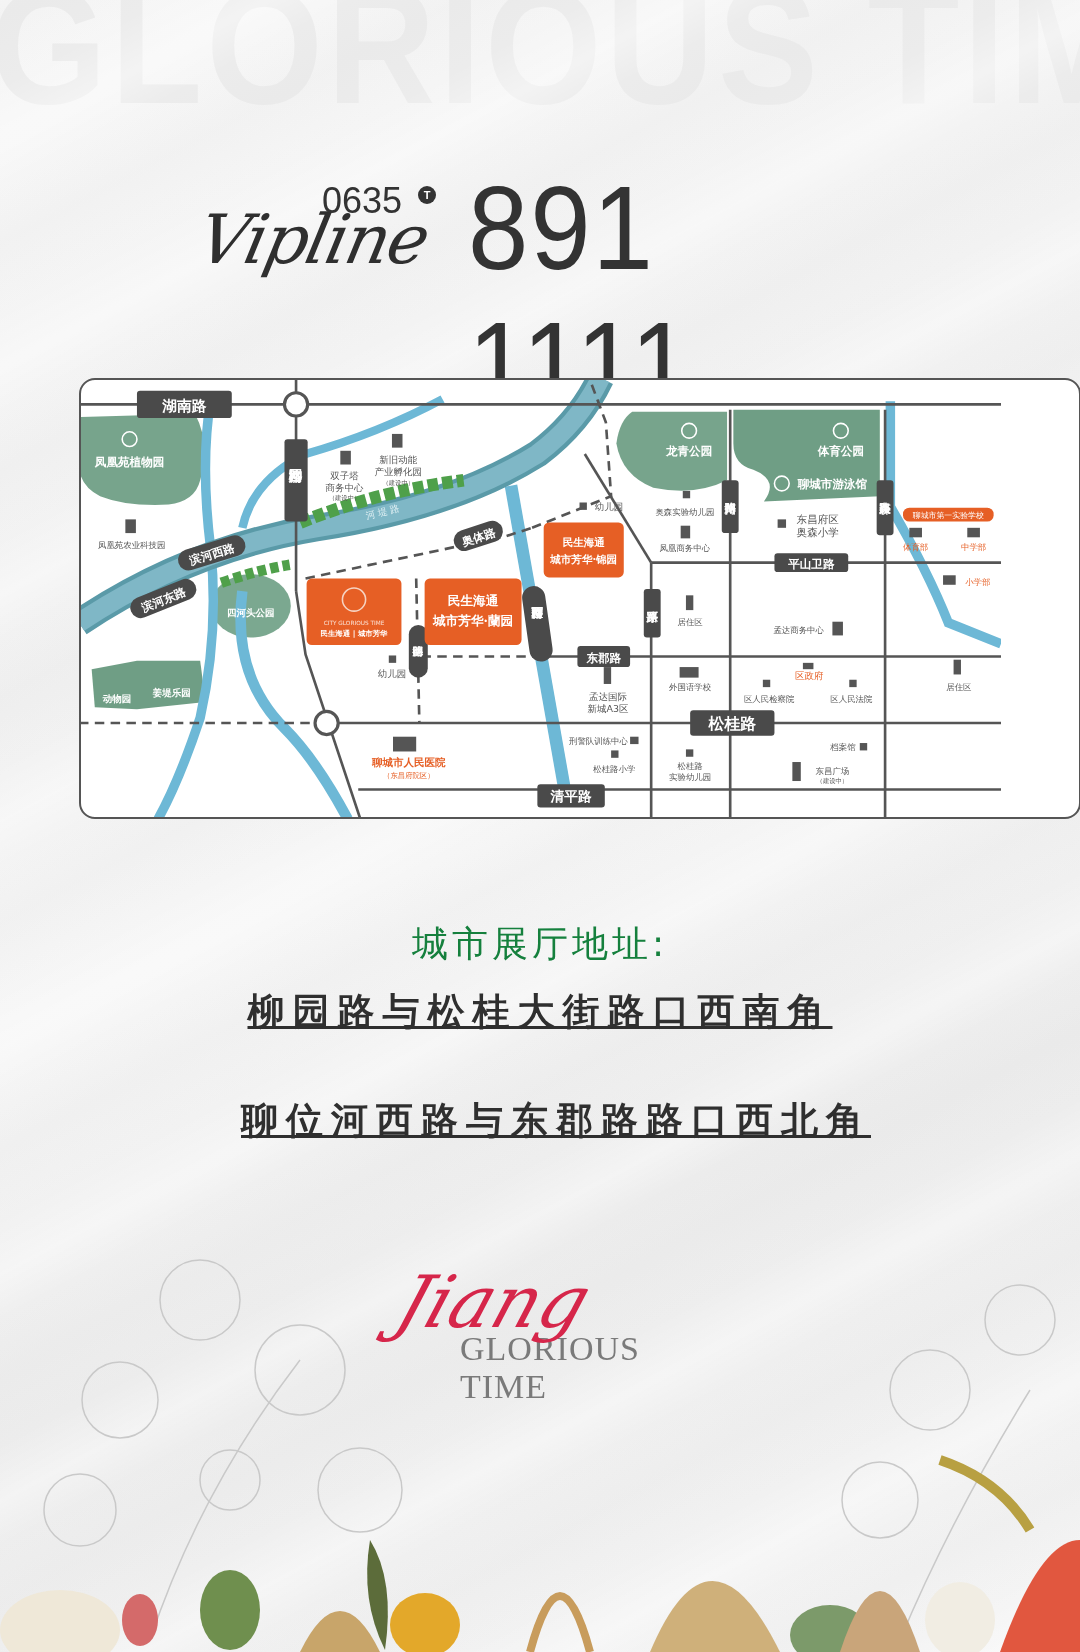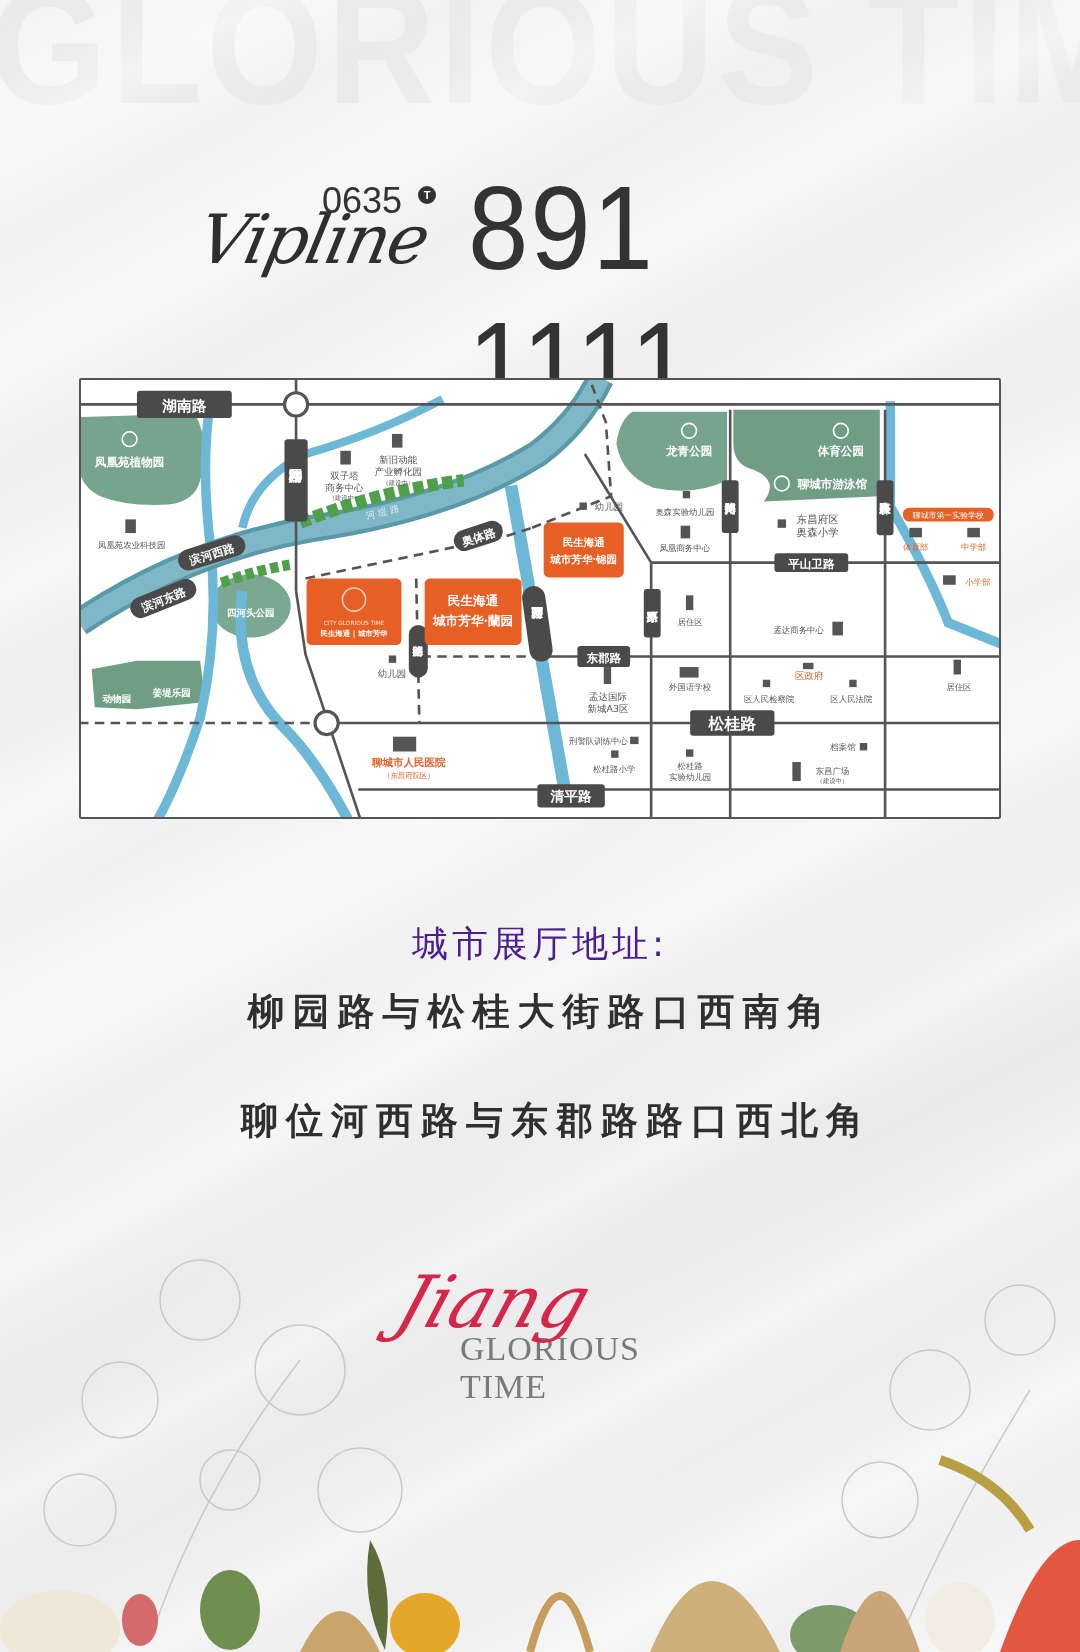--- a/index.html
+++ b/index.html
@@ -13,26 +13,26 @@
       repeating-linear-gradient(-28deg,rgba(255,255,255,0) 0px,rgba(255,255,255,0.55) 40px,rgba(255,255,255,0) 90px,rgba(225,225,225,0.25) 150px,rgba(255,255,255,0) 200px);
     opacity:.7;}
   .vip{position:absolute;left:200px;top:170px;width:700px;height:130px;}
   .vip-script{position:absolute;left:0;top:30px;font-family:"DejaVu Serif",serif;font-style:italic;
     font-size:68px;color:#2f2f2f;letter-spacing:-2px;transform:skewX(-12deg);}
   .vip-area{position:absolute;left:122px;top:10px;font-family:"Liberation Sans",sans-serif;font-size:36px;color:#333;}
   .vip-t{position:absolute;left:218px;top:16px;width:18px;height:18px;border-radius:50%;background:#333;color:#fff;
     font-size:11px;font-weight:bold;text-align:center;line-height:18px;font-family:"Liberation Sans",sans-serif;}
   .vip-number{position:absolute;left:268px;top:-10px;font-family:"Liberation Sans",sans-serif;font-size:118px;
     color:#333;letter-spacing:2px;transform:scaleX(.92);transform-origin:left;}
-  .map-wrap{position:absolute;left:79px;top:378px;width:922px;height:441px;border:2px solid #555;border-radius:2px;
+  .map-wrap{position:absolute;left:79px;top:378px;width:1002px;height:441px;border:2px solid #555;border-radius:16px;
     background:#fff;overflow:hidden;box-sizing:border-box;}
   .map-wrap svg{position:absolute;left:-2px;top:-2px;}
   .addr{position:absolute;left:0;width:1080px;text-align:center;}
-  .addr-label{font-size:36px;color:#4c1d95;letter-spacing:4px;}
-  .addr-value{font-size:37px;font-weight:bold;color:#2f2f2f;letter-spacing:8px;}
+  .addr-label{font-size:36px;color:#15803d;letter-spacing:4px;}
+  .addr-value{font-size:37px;font-weight:bold;color:#2f2f2f;letter-spacing:8px;text-decoration:underline;}
   .sig{position:absolute;left:380px;top:1260px;width:340px;height:130px;}
   .sig-script{position:absolute;left:20px;top:0;font-family:"DejaVu Serif",serif;font-style:italic;font-size:72px;
     color:#d6264a;transform:skewX(-18deg);}
   .sig-sub{position:absolute;left:80px;top:70px;font-family:"Liberation Serif",serif;font-size:34px;color:#7a7a7a;letter-spacing:1px;}
   .flowers{position:absolute;left:0;top:1240px;width:1080px;height:412px;}
 </style>
 </head>
 <body>
 
 <div class="bg-words">GLORIOUS TIME</div>

